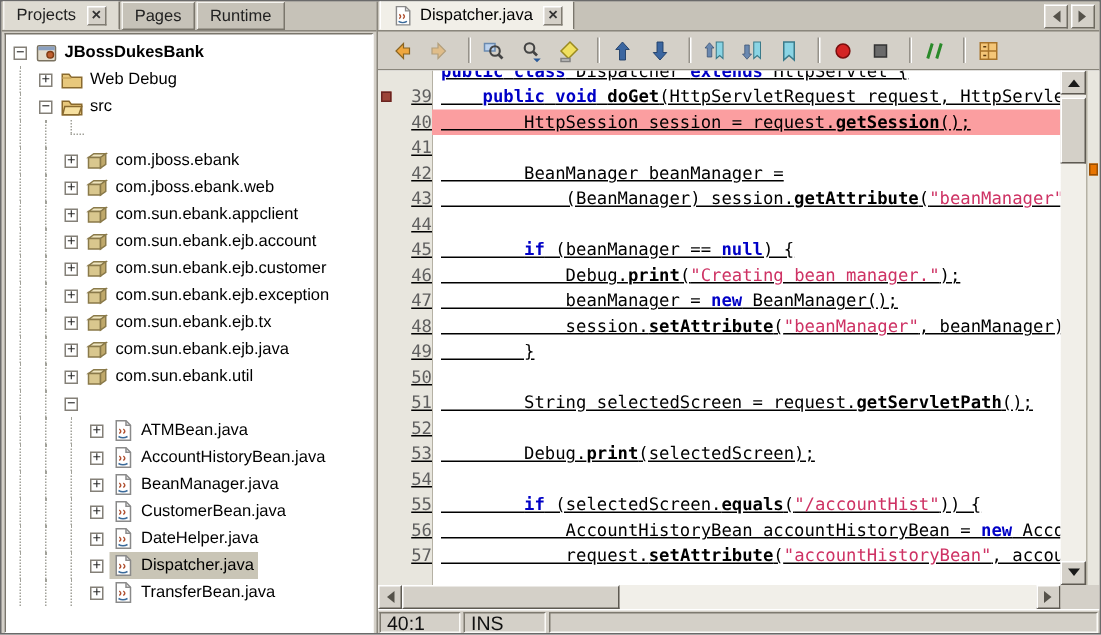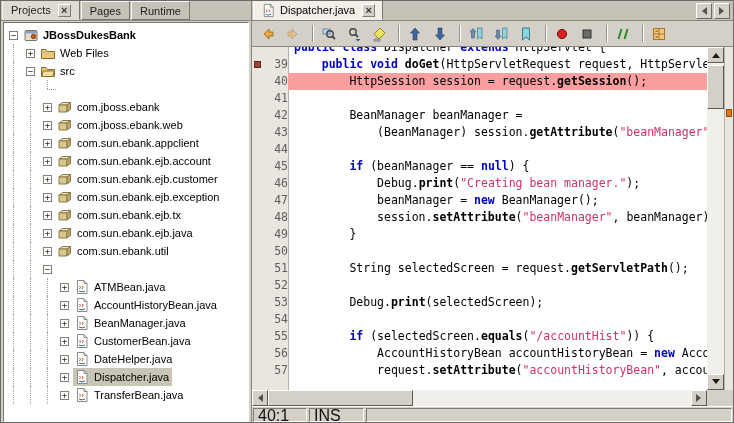--- a/index.html
+++ b/index.html
@@ -51,21 +51,21 @@
   .toolbar{height:26px;background:var(--chrome);display:flex;align-items:center;padding-left:6px;gap:1px;
            border-bottom:1px solid #8a867c;}
   .tbbtn{width:24px;height:22px;background:transparent;border:1px solid transparent;display:flex;align-items:center;justify-content:center;padding:0;}
   .tbbtn svg{width:16px;height:16px;}
   .tbbtn.dis{opacity:.45;}
   .tbsep{width:2px;height:17px;border-left:1px solid #96928a;border-right:1px solid #fff;margin:0 4px;}
 
   .editor-main{flex:1;display:flex;overflow:hidden;background:#fff;}
   .code-clip{flex:1;overflow:hidden;position:relative;
              background:linear-gradient(to right,#e8e6de 36px,#b5b1a4 36px,#b5b1a4 37px,#fff 37px);}
-  .crow{display:flex;height:17px;line-height:17px;font:11.5px/17px "DejaVu Sans Mono",monospace;}
+  .crow{display:flex;height:17px;line-height:17px;font:11.5px/17px "DejaVu Sans Mono",monospace;text-decoration:underline;}
   .crow.partial{margin-top:-8px;}
   .glyph{width:11px;flex:none;position:relative;}
   .gsq{position:absolute;left:2px;top:5px;width:7px;height:7px;background:#9c4438;border:1px solid #6a2420;}
   .lnum{width:25px;flex:none;text-align:right;padding-right:0;color:#5f5f5f;}
   .ltext{flex:1;white-space:pre;padding-left:6px;overflow:hidden;color:#000;}
   .ltext.hl{background:var(--pink);}
   .tok-k{color:var(--kw);font-weight:bold;}
   .tok-s{color:var(--str);}
   .tok-m{font-weight:bold;}
 
@@ -81,21 +81,21 @@
 
   .hscroll-row{height:16px;display:flex;background:#f1efe9;}
   .hscroll{flex:1;display:flex;}
   .htrack{flex:1;position:relative;}
   .hthumb{position:absolute;top:0;bottom:0;left:0;width:145px;background:var(--chrome);
           border:1px solid;border-color:#fff #5e5a52 #5e5a52 #fff;}
   .corner{width:26px;flex:none;background:var(--chrome);}
 
   .statusbar{height:18px;background:var(--chrome);display:flex;align-items:stretch;padding:1px 1px 2px 1px;gap:2px;border-top:1px solid #fff;}
   .scell{border:1px solid;border-color:#7e7a70 #fbfaf7 #fbfaf7 #7e7a70;background:var(--chrome);
-         font-size:16px;line-height:13px;padding:0 4px;color:#111;}
+         font-size:13px;line-height:13px;padding:0 4px;color:#111;}
   .scell.caret{width:54px;}
   .scell.mode{width:55px;}
   .scell.msg{flex:1;}
 </style>
 </head>
 <body>
 
 <div class="app" style="--kw: #0000c6; --str: #ce3264; --pink: #fb9ea0; --sel: #c9c5b6;">
 
   <div class="left-panel">
@@ -133,21 +133,21 @@
             <span class="hcell">
               <span class="handle">+</span>
             </span>
             <span class="node-content">
               <span class="icon">
                 <svg viewBox="0 0 16 16">
                   <path d="M1.5 4.5 h4.5 l1.5 2 h7 v7 h-13 z" fill="#e8c87c" stroke="#8a6a2e"></path>
                   <path d="M1.5 7 h6" stroke="#c8a55a"></path>
                 </svg>
               </span>
-              <span class="tlabel">Web Files</span>
+              <span class="tlabel">Web Debug</span>
             </span>
           </div>
           <div class="trow">
             <span class="gcell"></span>
             <span class="hcell">
               <span class="handle">−</span>
             </span>
             <span class="node-content">
               <span class="icon">
                 <svg viewBox="0 0 16 16">

